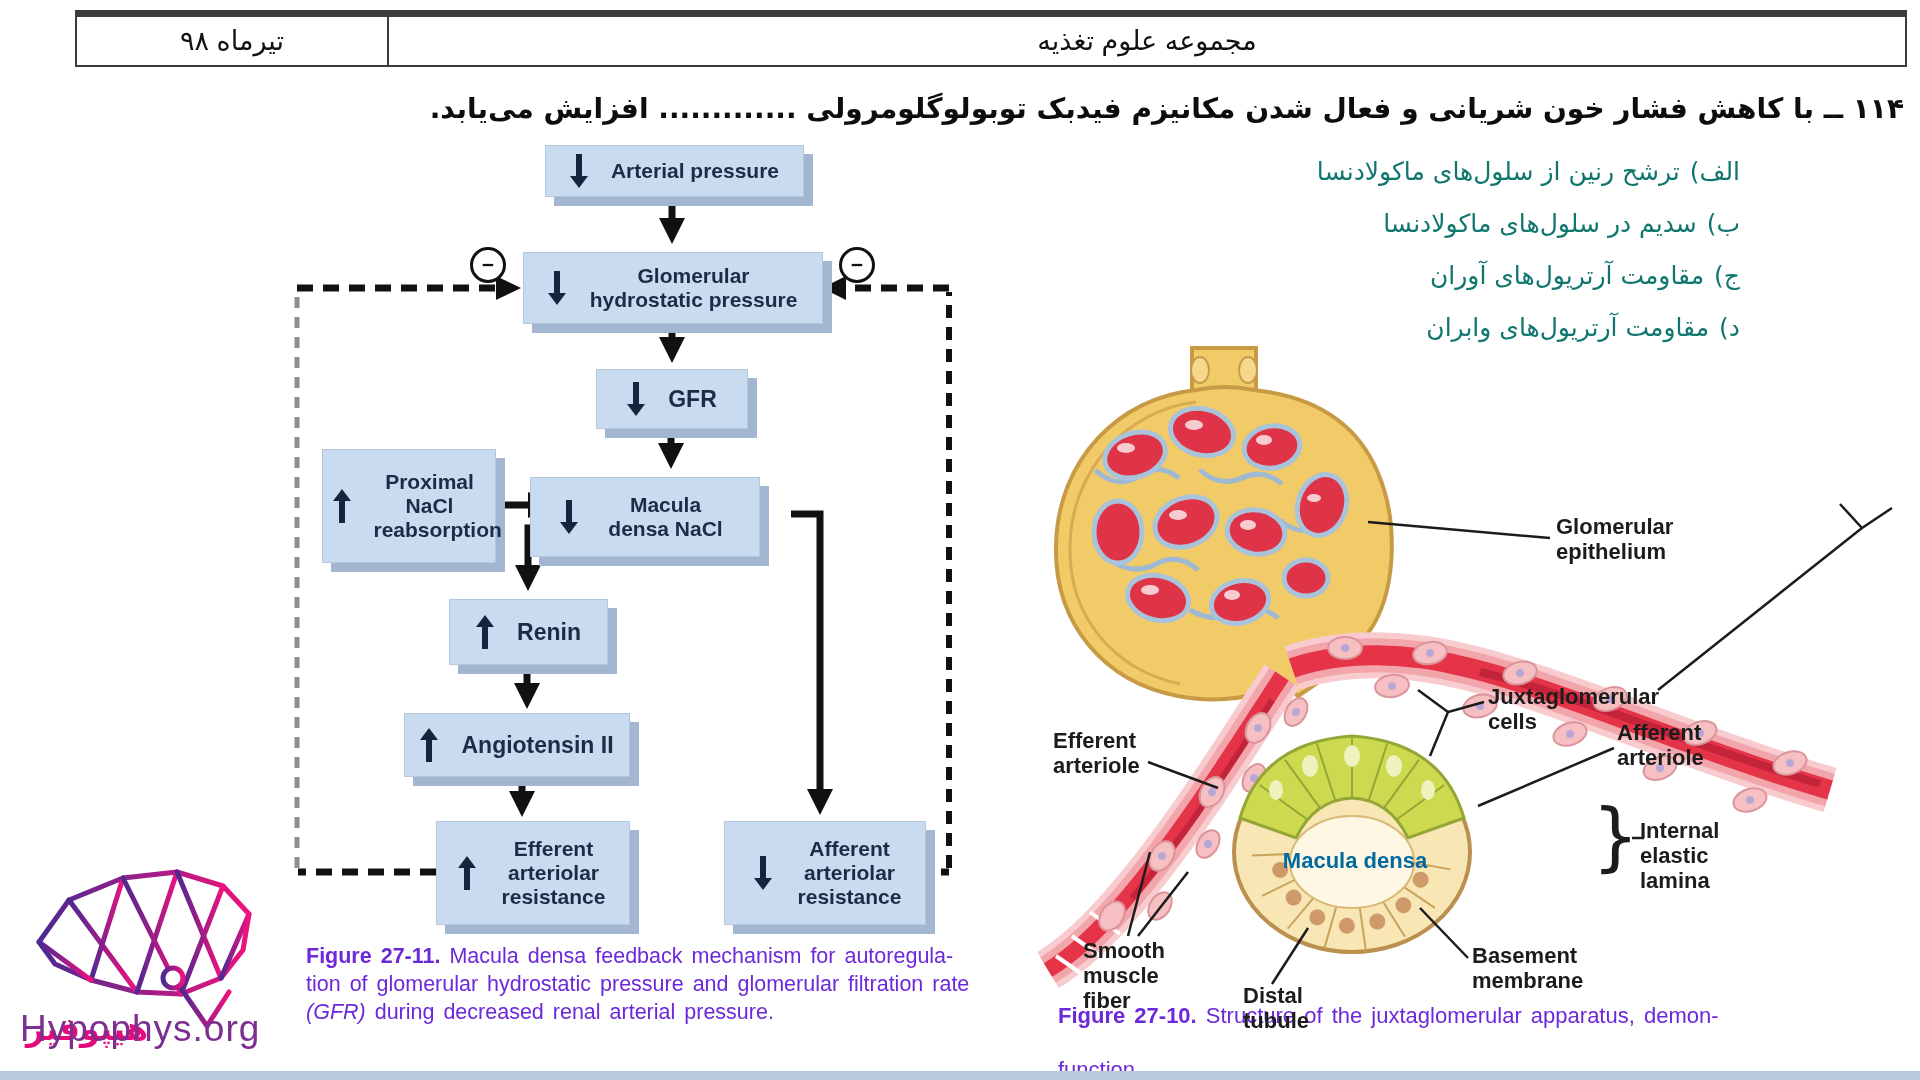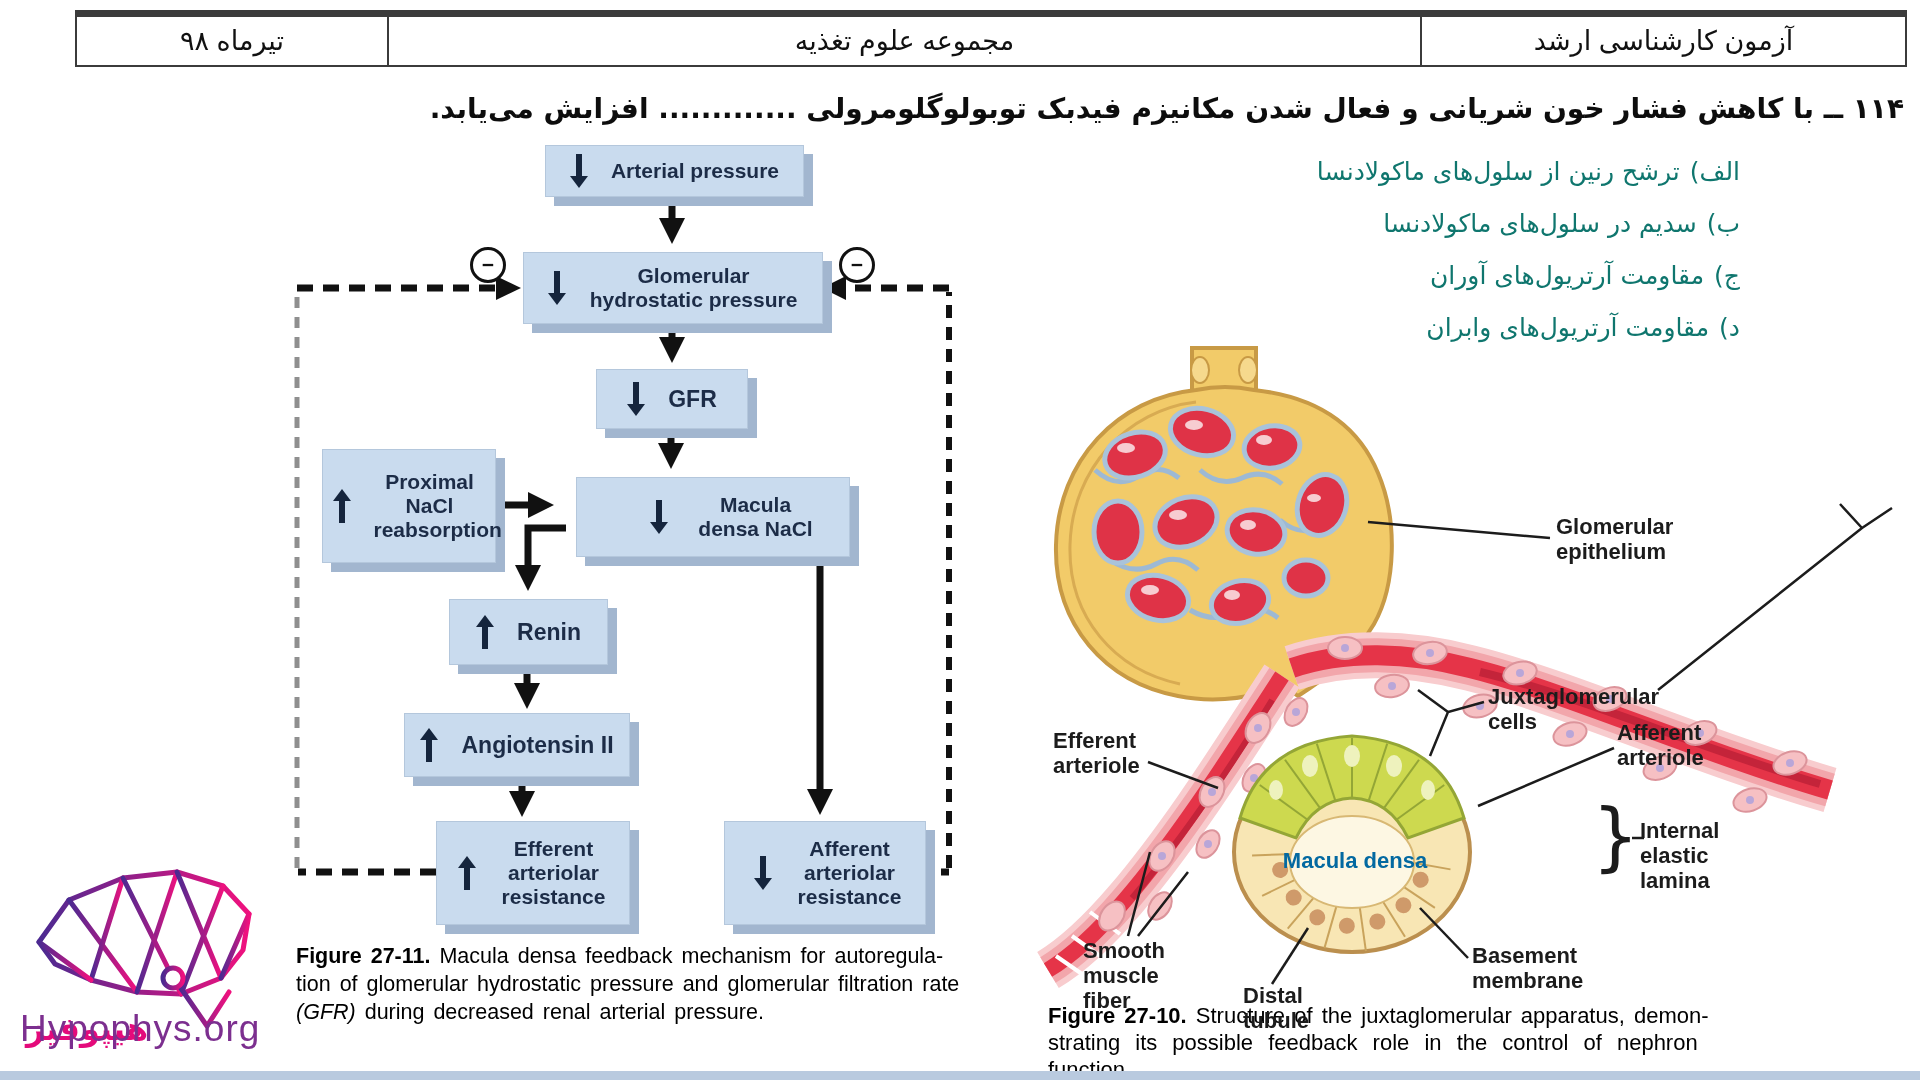--- a/index.html
+++ b/index.html
@@ -36,40 +36,40 @@
     position:absolute;background:#c9dbee;border:1px solid #b4c7dc;
     box-shadow:9px 9px 0 #a2b6cf;
     display:flex;align-items:center;justify-content:center;gap:23px;
     font-weight:bold;color:#1c2c47;font-size:21px;line-height:1.13;
     text-align:center;z-index:3;
   }
   #bx-arterial{left:545px;top:145px;width:257px;height:50px;}
   #bx-ghp{left:523px;top:252px;width:298px;height:70px;}
   #bx-gfr{left:596px;top:369px;width:150px;height:58px;font-size:23px;}
   #bx-proximal{left:322px;top:449px;width:172px;height:112px;}
-  #bx-macula{left:576px;top:477px;width:228px;height:78px;padding-left:44px;}
+  #bx-macula{left:530px;top:477px;width:228px;height:78px;}
   #bx-renin{left:449px;top:599px;width:157px;height:64px;font-size:23px;}
   #bx-angio{left:404px;top:713px;width:224px;height:62px;font-size:23px;}
   #bx-efferent{left:436px;top:821px;width:192px;height:102px;}
   #bx-afferent{left:724px;top:821px;width:192px;height:102px;padding-left:8px;}
   
   .arr{display:inline-flex;flex-direction:column;align-items:center;flex:0 0 auto;}
   .arr .shaft{width:6px;height:22px;background:#15253d;}
   .arr.down .head{width:0;height:0;border-left:9px solid transparent;border-right:9px solid transparent;border-top:12px solid #15253d;}
   .arr.up .head{width:0;height:0;border-left:9px solid transparent;border-right:9px solid transparent;border-bottom:12px solid #15253d;}
   
   .minus-circle{
     position:absolute;width:30px;height:30px;border:3px solid #111;border-radius:50%;
     background:#fff;z-index:3;display:flex;align-items:center;justify-content:center;
     font-size:21px;font-weight:bold;color:#111;
   }
   #minus-left{left:470px;top:247px;}
   #minus-right{left:839px;top:247px;}
   
-  .figcap{position:absolute;font-size:21.5px;line-height:28px;color:#000000;z-index:4;word-spacing:3px;}
+  .figcap{position:absolute;font-size:21.5px;line-height:28px;color:#6d28d9;z-index:4;word-spacing:3px;margin-left:10px;}
   #cap-2711{left:296px;top:942px;width:690px;}
   #cap-2710{left:1048px;top:1002px;width:710px;font-size:22px;line-height:27px;}
   .figcap b{font-weight:bold;}
   .sp{word-spacing:9px;}
   
   .alabel{
     position:absolute;font-size:22px;font-weight:bold;line-height:25px;color:#1c1c1c;
     white-space:pre-line;z-index:4;
   }
   #lb-glom{left:1556px;top:514px;}
@@ -273,21 +273,20 @@
       <path d="M1128,936 L1150,852 M1138,936 L1188,872"></path>
       <path d="M1148,762 L1218,788"></path>
     </g>
     <text x="1592" y="862" font-size="74" fill="#1c1c1c" font-family="DejaVu Sans, sans-serif">}</text>
   </g>
 </svg>
 
 <div class="header-box">
   <div class="hcell left">تیرماه ۹۸</div>
   <div class="hcell center">مجموعه علوم تغذیه</div>
-  <div class="hcell right">آزمون کارشناسی ارشد</div>
 </div>
 
 <div class="question">۱۱۴ ــ با کاهش فشار خون شریانی و فعال شدن مکانیزم فیدبک توبولوگلومرولی ............. افزایش می‌یابد.</div>
 
 <div class="options">
   <div><span class="opt-label">الف)</span><span>ترشح رنین از سلول‌های ماکولادنسا</span></div>
   <div><span class="opt-label">ب)</span><span>سدیم در سلول‌های ماکولادنسا</span></div>
   <div><span class="opt-label">ج)</span><span>مقاومت آرتریول‌های آوران</span></div>
   <div><span class="opt-label">د)</span><span>مقاومت آرتریول‌های وابران</span></div>
 </div>
@@ -360,21 +359,21 @@
 <div class="minus-circle" id="minus-right">−</div>
 
 <div class="figcap" id="cap-2711">
   <b>Figure 27-11.</b><span> Macula densa feedback mechanism for autoregula-</span><br>
   <span>tion of glomerular hydrostatic pressure and glomerular filtration rate</span><br>
   <i>(GFR)</i><span> during decreased renal arterial pressure.</span>
 </div>
 
 <div class="figcap" id="cap-2710">
   <b>Figure 27-10.</b><span> Structure of the juxtaglomerular apparatus, demon-</span><br>
-  <span class="sp">strating its possible feedback role in the control of nephron</span><br>
+  <br>
   <span>function.</span>
 </div>
 
 <div class="alabel" id="lb-glom">Glomerular
 epithelium</div>
 <div class="alabel" id="lb-juxta">Juxtaglomerular
 cells</div>
 <div class="alabel" id="lb-aff">Afferent
 arteriole</div>
 <div class="alabel" id="lb-iel">Internal

